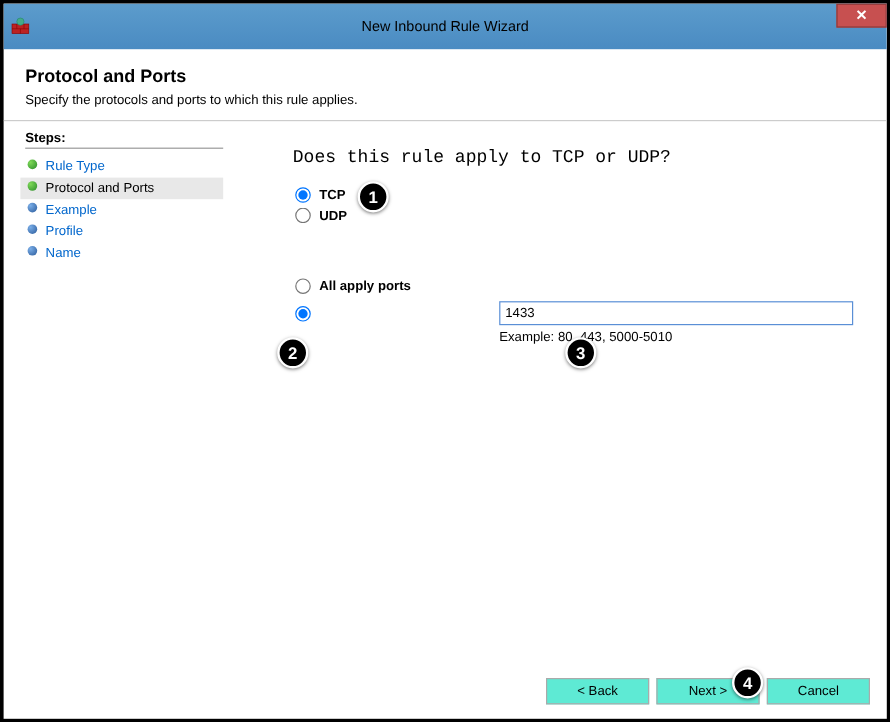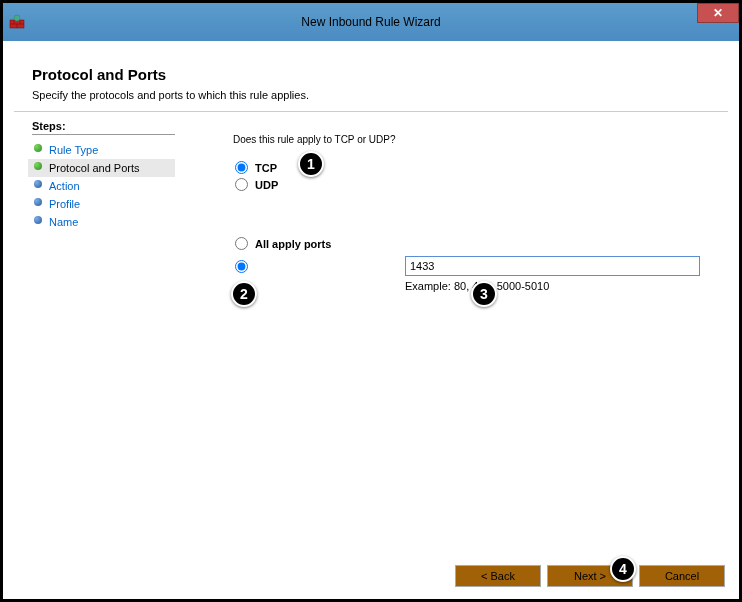--- a/index.html
+++ b/index.html
@@ -46,21 +46,21 @@
       display: flex;
       align-items: center;
       justify-content: center;
       border: 1px solid #8b3a3a;
       font-family: Arial, sans-serif;
       font-size: 12px;
       font-weight: bold;
       cursor: pointer;
     }
     .content {
-      padding: 11px;
+      padding: 0;
     }
     .header {
       padding: 14px 18px 10px 18px;
       border-bottom: 1px solid #ccc;
     }
     .header-title {
       font-size: 15px;
       font-weight: bold;
       color: #000;
       margin-bottom: 6px;
@@ -102,23 +102,24 @@
     .bullet-green { background: radial-gradient(circle at 30% 30%, #7ed957, #2a8a2a); }
     .bullet-blue { background: radial-gradient(circle at 30% 30%, #7aaee8, #2a5a9a); }
     .step-link { color: #0066cc; }
     .step-current { color: #000; background: #e8e8e8; margin-left: -4px; padding-left: 6px; }
     .panel {
       flex: 1;
       padding: 22px 28px 10px 48px;
       position: relative;
     }
     .question {
-      font-size: 10px;
+      font-size: 15px;
       color: #000;
       margin-bottom: 14px;
+      font-family: Liberation Mono, monospace;
     }
     .radio-row {
       display: flex;
       align-items: center;
       padding: 2px 0;
       font-size: 11px;
     }
     .radio-row input[type=radio] {
       margin-right: 7px;
       margin-left: 2px;
@@ -152,21 +153,21 @@
     .footer {
       position: absolute;
       bottom: 12px;
       right: 14px;
       display: flex;
       gap: 6px;
     }
     .btn {
       width: 86px;
       height: 22px;
-      background: #a16207;
+      background: #5eead4;
       border: 1px solid #aaa;
       font-size: 11px;
       font-family: inherit;
       cursor: pointer;
       display: flex;
       align-items: center;
       justify-content: center;
     }
     .callout {
       position: absolute;
@@ -215,21 +216,21 @@
       <div class="step-item">
         <span class="step-bullet bullet-green"></span>
         <span class="step-link">Rule Type</span>
       </div>
       <div class="step-item step-current">
         <span class="step-bullet bullet-green"></span>
         <span>Protocol and Ports</span>
       </div>
       <div class="step-item">
         <span class="step-bullet bullet-blue"></span>
-        <span class="step-link">Action</span>
+        <span class="step-link">Example</span>
       </div>
       <div class="step-item">
         <span class="step-bullet bullet-blue"></span>
         <span class="step-link">Profile</span>
       </div>
       <div class="step-item">
         <span class="step-bullet bullet-blue"></span>
         <span class="step-link">Name</span>
       </div>
     </div>

